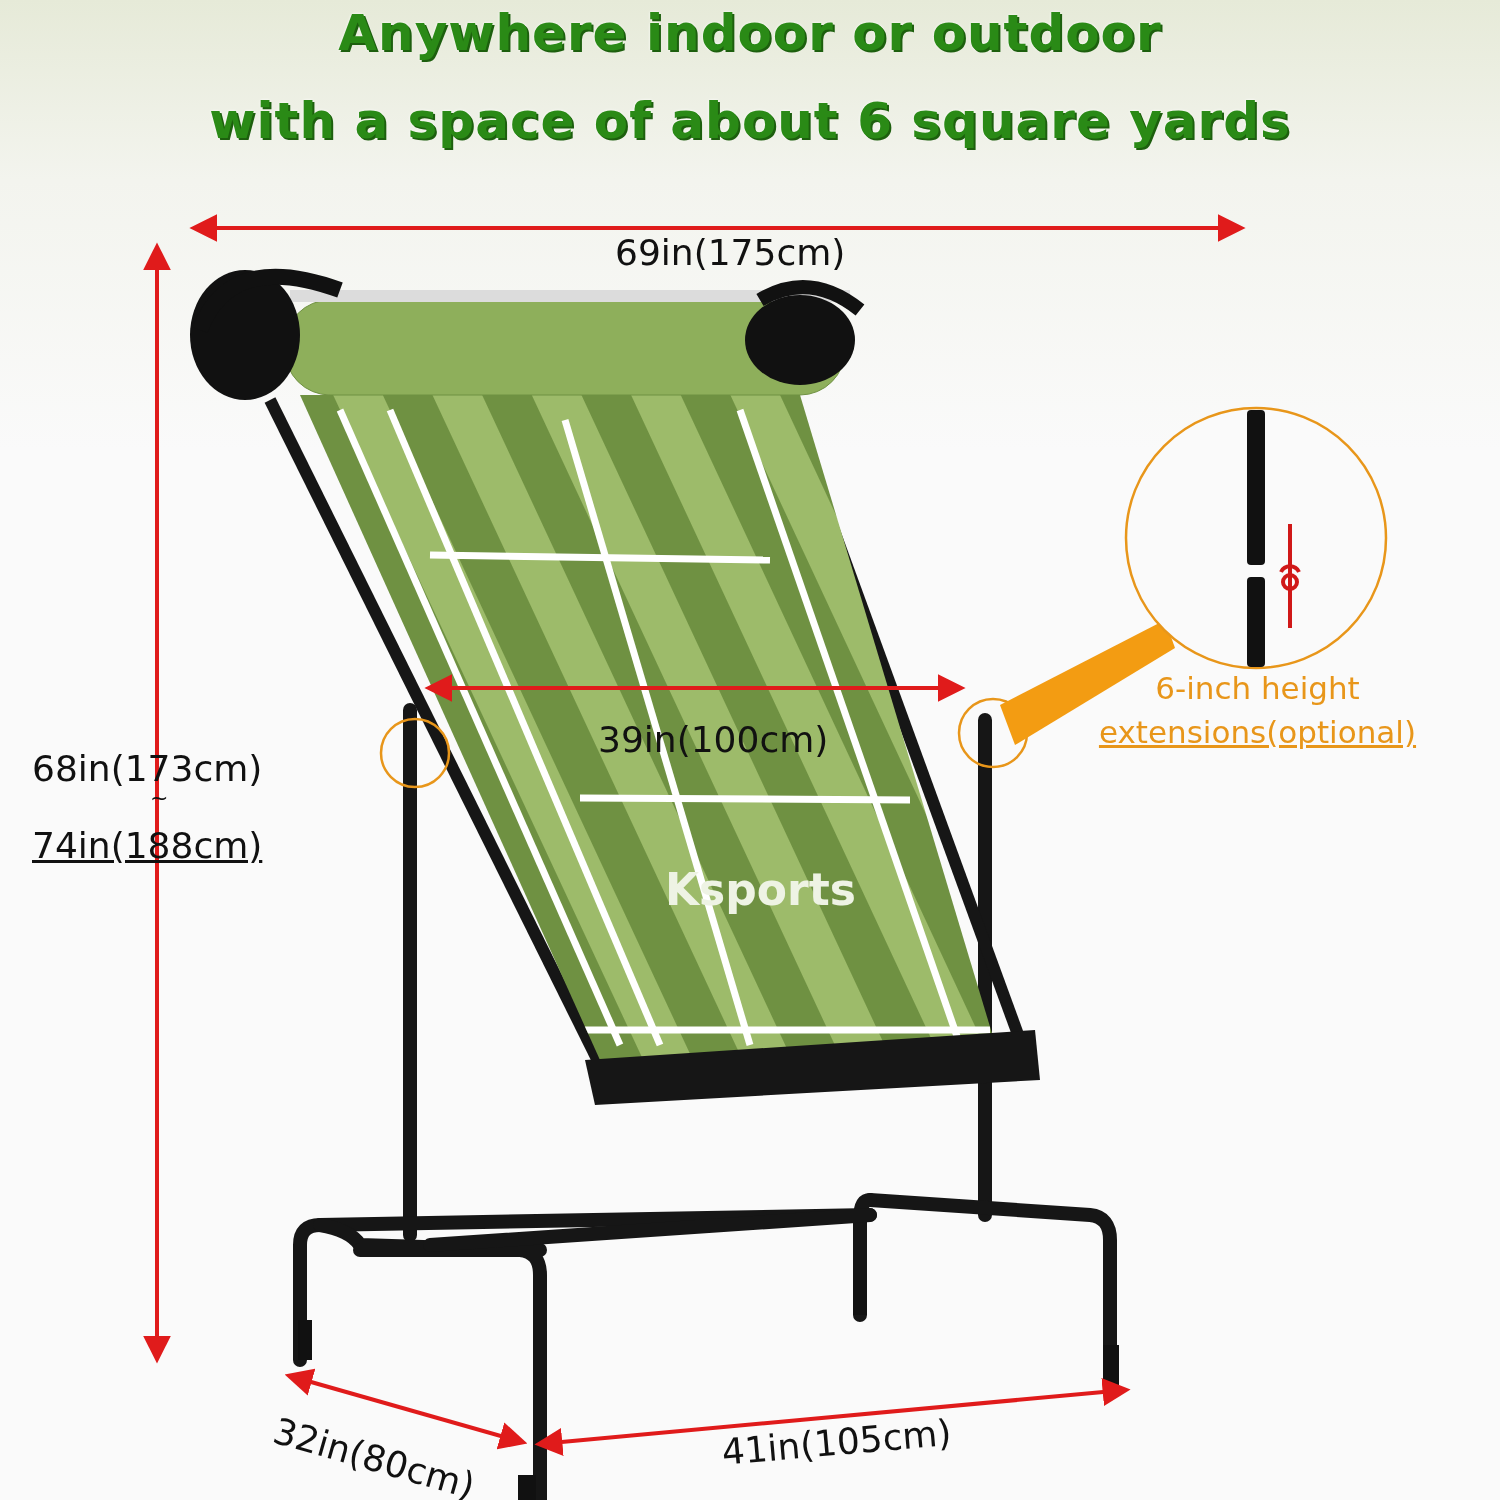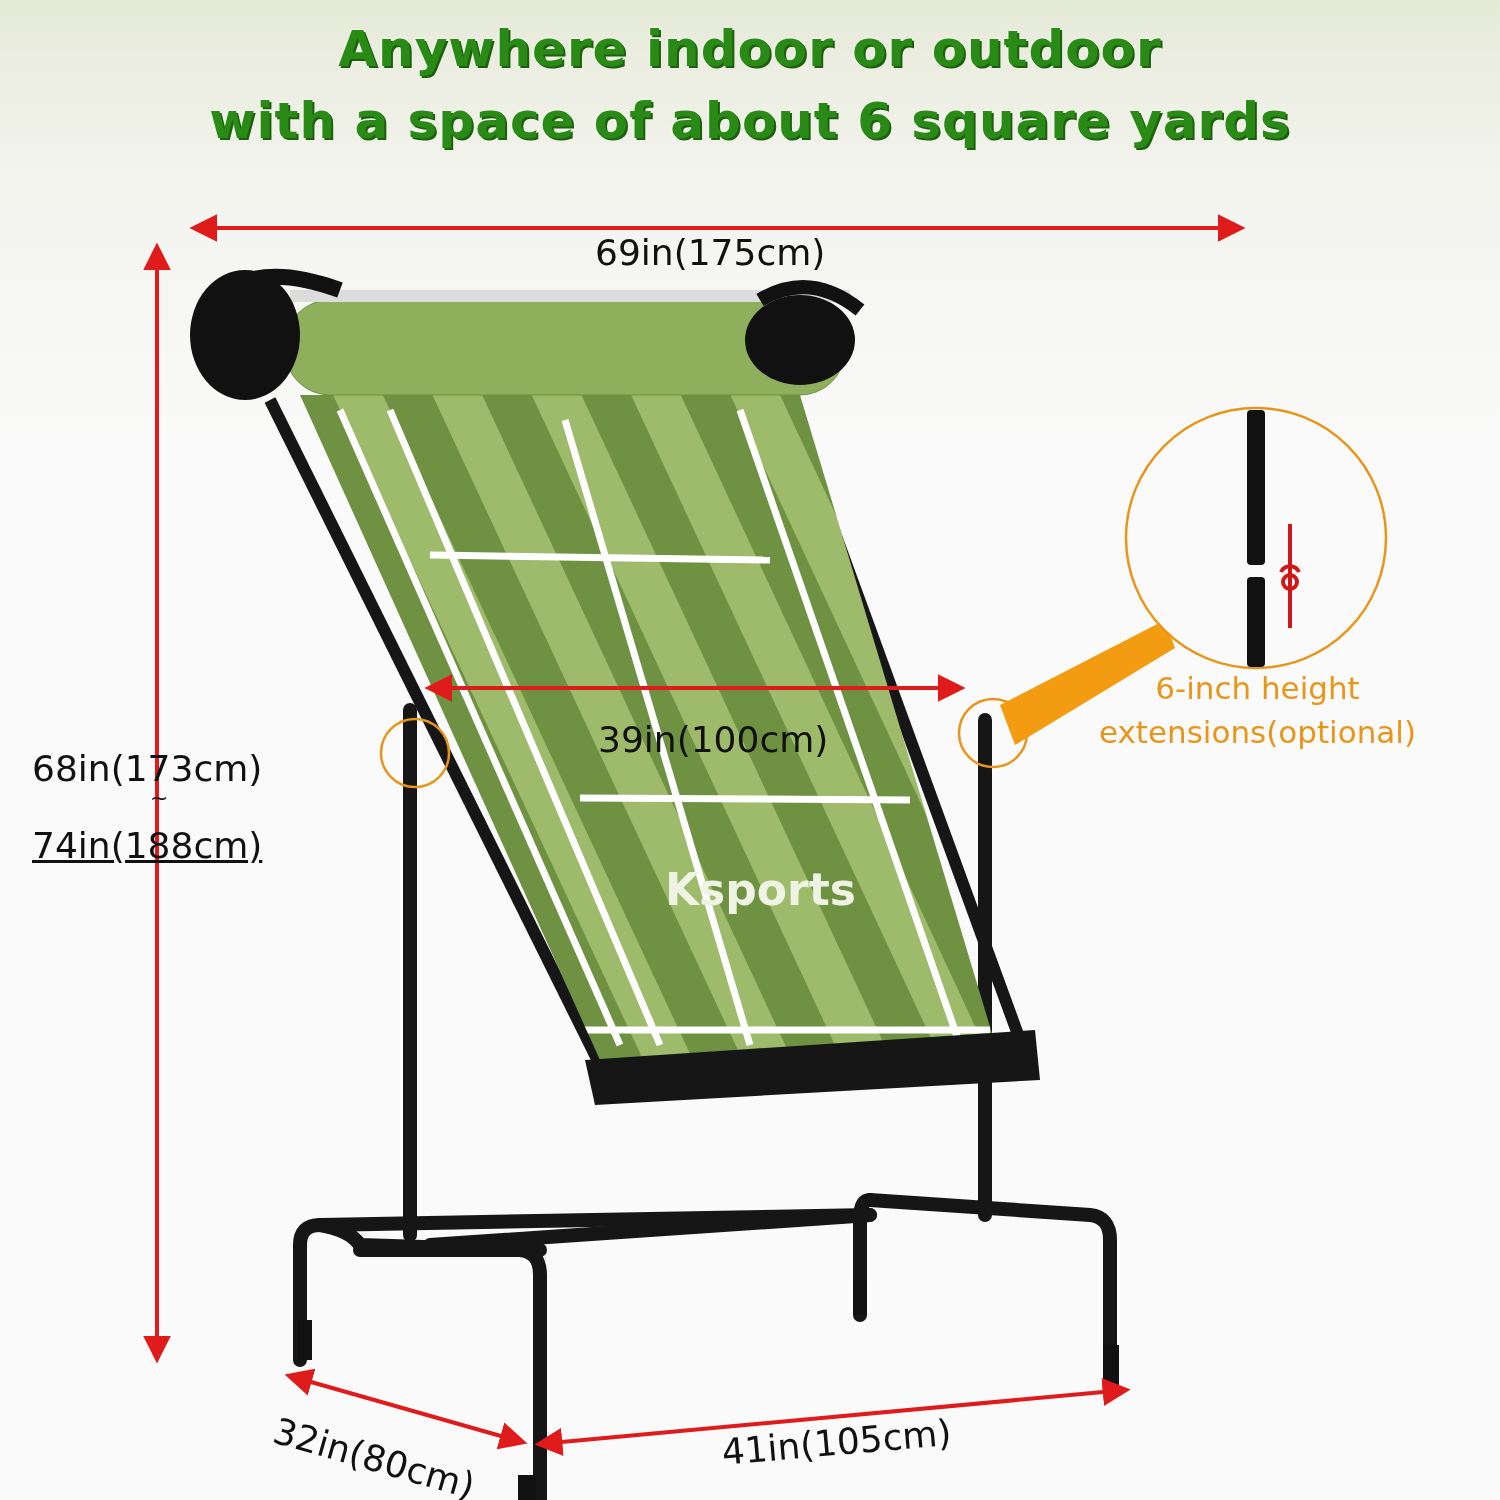--- a/index.html
+++ b/index.html
@@ -3,21 +3,21 @@
 <meta charset="utf-8">
 <style>
   html, body { margin:0; padding:0; }
   body { width:1500px; height:1500px; overflow:hidden; position:relative;
          background: linear-gradient(#e6ead8 0%, #f3f4ee 12%, #fafafa 30%, #fafafa 100%);
          font-family: "DejaVu Sans", sans-serif; }
   .headline { position:absolute; left:0; width:1500px; text-align:center;
               font-family:"DejaVu Sans", sans-serif; font-weight:bold; color:#2a8a16;
               font-size:50px; letter-spacing:1px;
               text-shadow: 2px 2px 0 #1d5f0e, 0 0 3px #fff; }
-  .h1 { top:20px; }
+  .h1 { top:4px; }
   .h2 { top:92px; }
   .dim { position:absolute; color:#111; font-family:"DejaVu Sans", sans-serif;
          font-size:36px; white-space:nowrap; }
   .ext { position:absolute; color:#e8961a; font-family:"DejaVu Sans", sans-serif;
          font-size:31px; text-align:center; white-space:nowrap; line-height:44px; }
   svg { position:absolute; left:0; top:0; }
 </style>
 </head>
 <body>
 
@@ -95,22 +95,22 @@
   <circle cx="1256" cy="538" r="130" fill="#fafafa" stroke="#e8961a" stroke-width="2.5"></circle>
   <g>
     <rect x="1247" y="410" width="18" height="155" rx="4" fill="#111"></rect>
     <rect x="1247" y="577" width="18" height="90" rx="4" fill="#111"></rect>
     <line x1="1290" y1="524" x2="1290" y2="628" stroke="#d01818" stroke-width="4"></line>
     <circle cx="1290" cy="582" r="7" fill="none" stroke="#d01818" stroke-width="4"></circle>
     <path d="M1281,572 A10,10 0 0 1 1299,572" fill="none" stroke="#d01818" stroke-width="4"></path>
   </g>
 </svg>
 
-<div class="dim" style="left:595px;top:232px;">69in(175cm)</div>
+<div class="dim" style="left:615px;top:232px;">69in(175cm)</div>
 <div class="dim" style="left:598px;top:679px;margin-top:40px;">39in(100cm)</div>
 <div class="dim" style="left:32px;top:732px;margin-top:16px;">68in(173cm)</div>
 <div class="dim" style="left:150px;top:785px;font-size:22px;">~</div>
 <div class="dim" style="left:32px;top:825px;text-decoration:underline;">74in(188cm)</div>
 <div class="dim" style="left:280px;top:1410px;transform:rotate(16deg);transform-origin:left top;">32in(80cm)</div>
 <div class="dim" style="left:720px;top:1432px;transform:rotate(-5deg);transform-origin:left top;">41in(105cm)</div>
 
 <div class="ext" style="left:1085px;top:666px;width:345px;">6-inch height</div>
-<div class="ext" style="left:1085px;top:710px;width:345px;">extensions(optional)</div>
+<div class="ext" style="left:1085px;top:710px;width:345px;text-decoration:underline;">extensions(optional)</div>
 
 </body></html>

